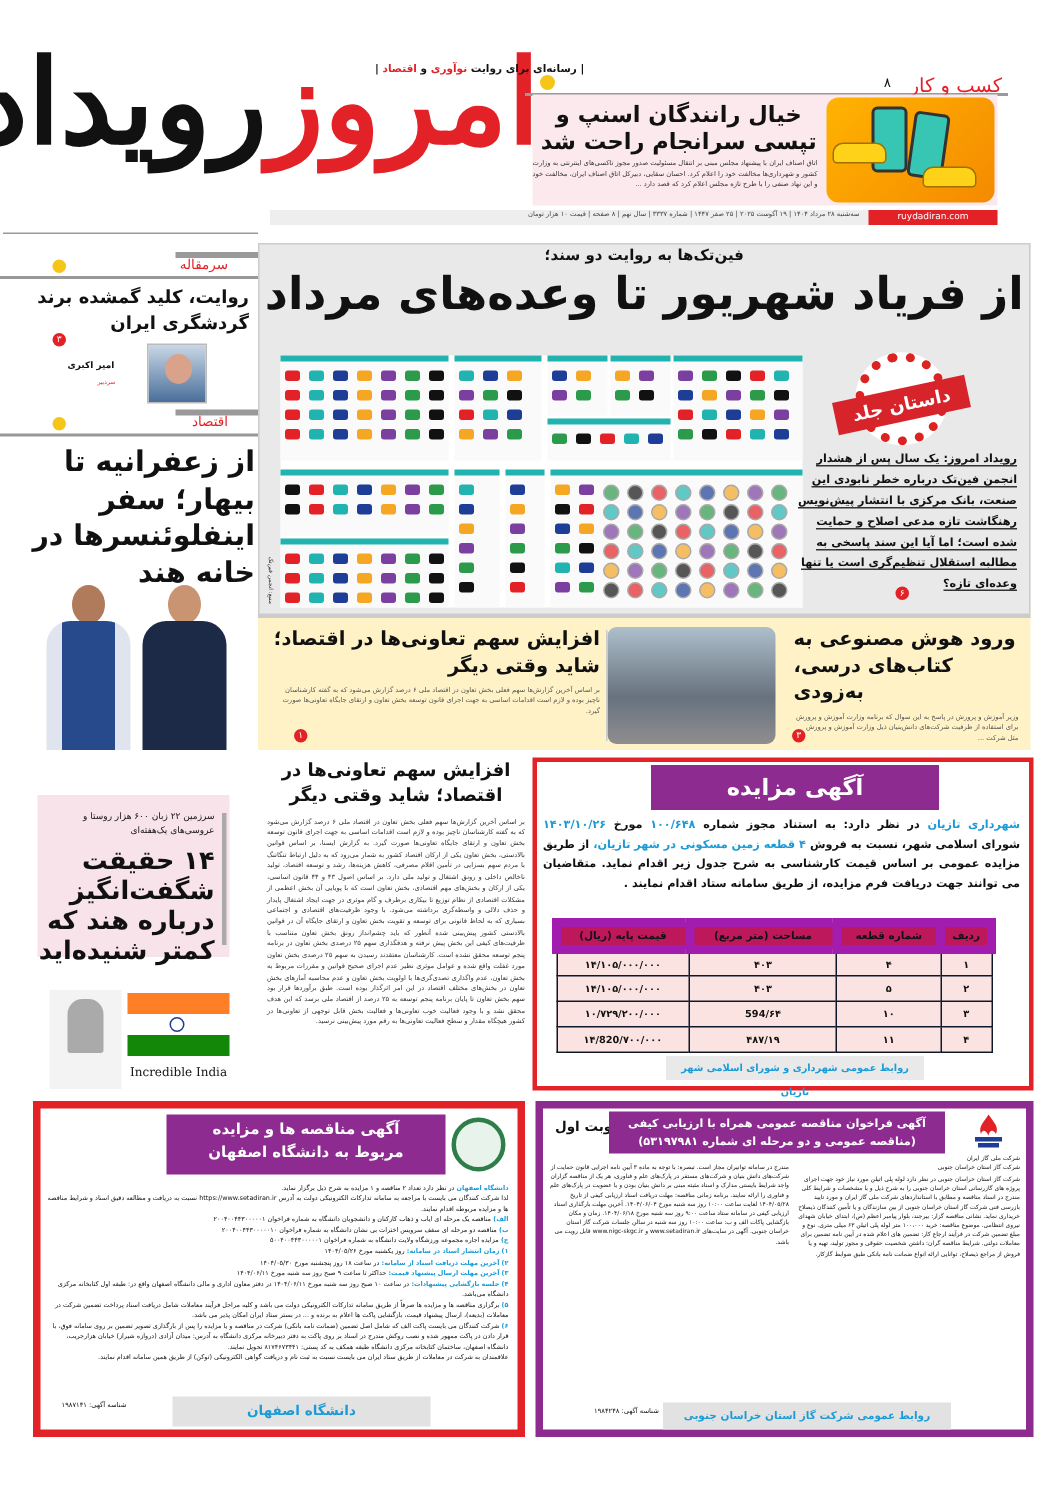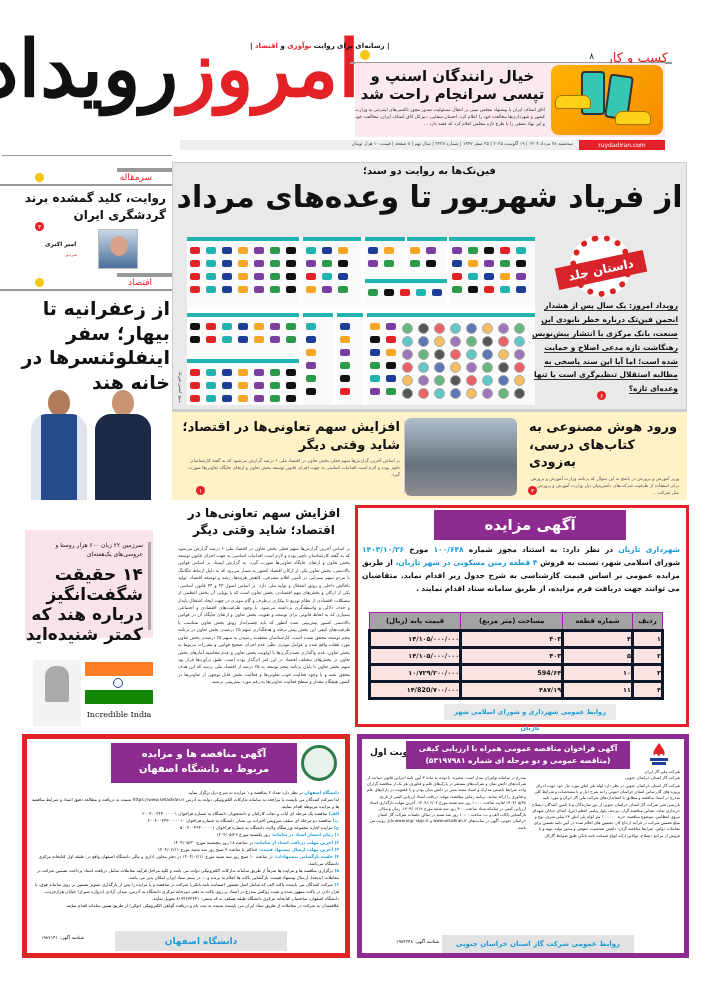--- a/index.html
+++ b/index.html
@@ -74,22 +74,22 @@
 .coop-story .l{font-size:4.5px;color:#555;text-align:right;line-height:1.6;margin-top:4px}
 .vdiv{position:absolute;left:232px;top:8px;width:1px;height:74px;background:#ccc}
 .coop-col{left:178px;top:505px;width:172px}
 .coop-col .t{font-size:12px;font-weight:bold;text-align:center;line-height:1.4}
 .coop-col .body{font-size:4.5px;line-height:1.65;color:#333;text-align:justify;margin-top:6px}
 .auction{left:355px;top:505px;width:334px;height:222px;border:3px solid #e32228;background:#fff}
 .auction .hdr{position:absolute;right:60px;top:2px;width:192px;height:30px;background:#8e2b90;color:#fff;font-size:15px;font-weight:bold;text-align:center;line-height:30px}
 .auction .txt{position:absolute;right:6px;top:36px;width:318px;font-size:7.5px;font-weight:bold;line-height:1.72;text-align:justify}
 .auction .txt .hl{color:#1b9bd7}
 .atable{position:absolute;left:10px;top:104px;width:296px;border-collapse:collapse;direction:rtl}
-.atable th{background:#a3a3a3;font-size:7px;height:18px;border:1px solid #a21caf}
-.atable td{background:#fbe3e2;font-size:6.5px;text-align:right;height:17px;border:3px solid #0f172a;font-weight:bold}
+.atable th{background:#be185d;font-size:7px;height:18px;border:6px solid #a21caf}
+.atable td{background:#fbe3e2;font-size:6.5px;text-align:center;height:17px;border:1px solid #0f172a;font-weight:bold}
 .auction .foot{position:absolute;right:70px;top:196px;width:172px;height:16px;background:#e9e9e9;color:#1b9bd7;font-size:6.5px;font-weight:bold;text-align:center;line-height:16px}
 .isf-ad{left:22px;top:734px;width:328px;height:224px;border:5px solid #e32228;background:#fff}
 .isf-ad .hdr{position:absolute;right:48px;top:4px;width:186px;height:40px;background:#8e2b90;color:#fff;font-size:10px;font-weight:bold;text-align:center;line-height:1.45;padding-top:4px}
 .isf-ad .seal{position:absolute;right:8px;top:6px;width:36px;height:36px;border-radius:50%;border:3px solid #2f7e4a;background:#e8f3ec}
 .isf-ad .body{position:absolute;right:6px;top:50px;width:310px;font-size:4.3px;line-height:1.65;text-align:right}
 .isf-ad .body .b{color:#1b9bd7;font-weight:bold}
 .isf-ad .foot{position:absolute;right:58px;top:192px;width:172px;height:20px;background:#e2e2e2;color:#1b9bd7;font-size:9px;font-weight:bold;text-align:center;line-height:20px}
 .isf-ad .code{position:absolute;left:14px;top:196px;font-size:4.5px}
 .gas-ad{left:357px;top:734px;width:332px;height:224px;border:5px solid #8e2b90;background:#fff}
 .gas-ad .hdr{position:absolute;right:54px;top:2px;width:224px;height:28px;background:#8e2b90;color:#fff;font-size:7.5px;font-weight:bold;text-align:center;line-height:1.55;padding-top:2px}

